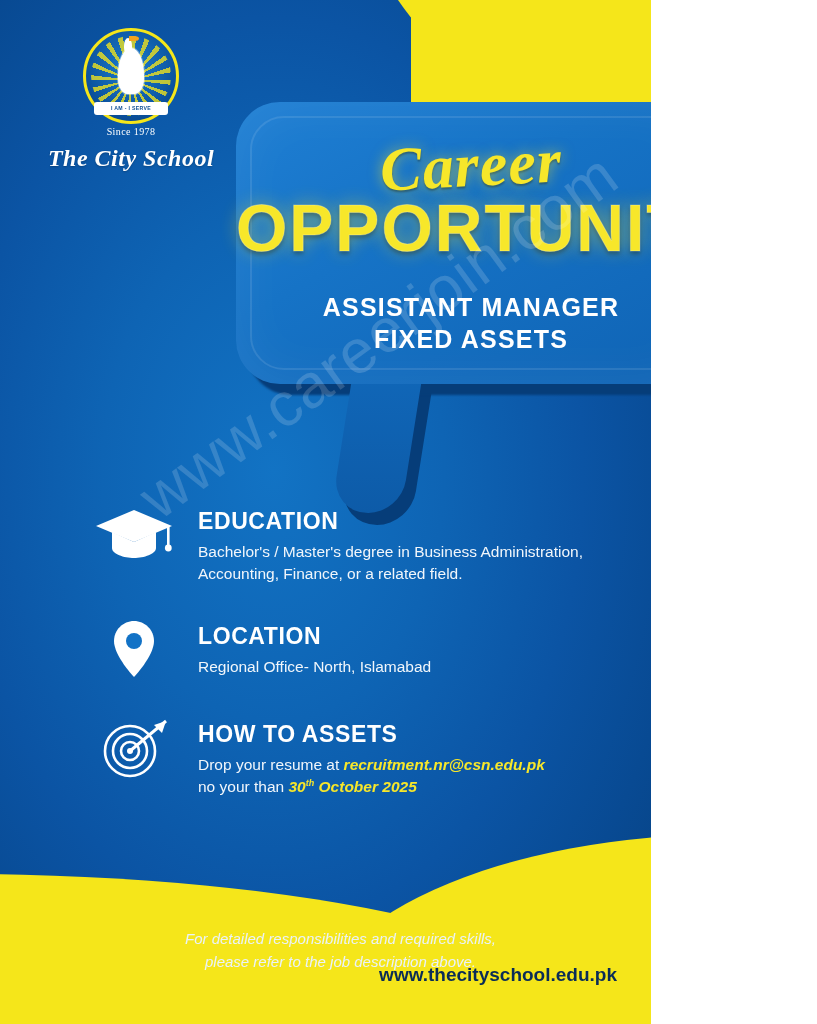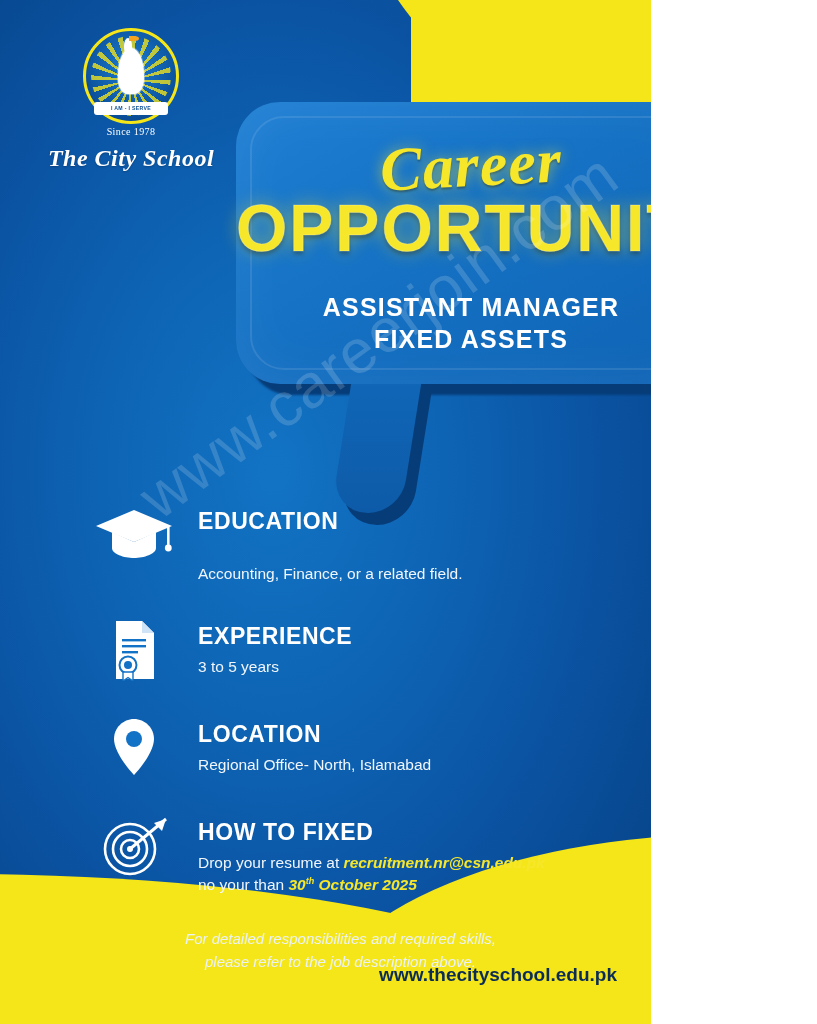--- a/index.html
+++ b/index.html
@@ -259,41 +259,25 @@
       <div class="ico">
         <svg width="84" height="62" viewBox="0 0 84 62">
           <polygon points="42,6 80,22 42,38 4,22" fill="#ffffff"></polygon>
           <path d="M20 28 L20 44 C20 50 32 54 42 54 C52 54 64 50 64 44 L64 28 L42 38 Z" fill="#ffffff"></path>
           <rect x="75" y="22" width="2.6" height="20" fill="#ffffff"></rect>
           <circle cx="76.3" cy="44" r="3.4" fill="#ffffff"></circle>
         </svg>
       </div>
       <h3>EDUCATION</h3>
       <p>
-        <br>
+        <span>Bachelor's / Master's degree in Business Administration,</span><br>
         <span>Accounting, Finance, or a related field.</span>
       </p>
     </div>
 
-    <div class="row">
-      <div class="ico">
-        <svg width="84" height="62" viewBox="0 0 84 62">
-          <path d="M24 2 h26 l12 12 v46 h-38 z" fill="#ffffff"></path>
-          <path d="M50 2 v12 h12 z" fill="#cfe3f6"></path>
-          <rect x="30" y="20" width="24" height="2.4" fill="#1272c6"></rect>
-          <rect x="30" y="26" width="24" height="2.4" fill="#1272c6"></rect>
-          <rect x="30" y="32" width="16" height="2.4" fill="#1272c6"></rect>
-          <circle cx="36" cy="46" r="8.5" fill="#ffffff" stroke="#1272c6" stroke-width="2"></circle>
-          <circle cx="36" cy="46" r="4" fill="#1272c6"></circle>
-          <polygon points="31,53 31,62 36,58.5 41,62 41,53" fill="#ffffff" stroke="#1272c6" stroke-width="1.4"></polygon>
-        </svg>
-      </div>
-      <h3>EXPERIENCE</h3>
-      <p>3 to 5 years</p>
-    </div>
 
     <div class="row">
       <div class="ico">
         <svg width="84" height="62" viewBox="0 0 84 62">
           <path d="M42 2 C31 2 22 11 22 22 C22 37 42 58 42 58 C42 58 62 37 62 22 C62 11 53 2 42 2 Z" fill="#ffffff"></path>
           <circle cx="42" cy="22" r="8" fill="#1272c6"></circle>
         </svg>
       </div>
       <h3>LOCATION</h3>
       <p>Regional Office- North, Islamabad</p>
@@ -303,21 +287,21 @@
       <div class="ico">
         <svg width="84" height="62" viewBox="0 0 84 62">
           <circle cx="38" cy="34" r="25" fill="none" stroke="#ffffff" stroke-width="2.6"></circle>
           <circle cx="38" cy="34" r="17" fill="none" stroke="#ffffff" stroke-width="2.6"></circle>
           <circle cx="38" cy="34" r="9" fill="none" stroke="#ffffff" stroke-width="2.6"></circle>
           <circle cx="38" cy="34" r="3" fill="#ffffff"></circle>
           <line x1="38" y1="34" x2="74" y2="4" stroke="#ffffff" stroke-width="3"></line>
           <polygon points="74,4 62,8 70,16" fill="#ffffff"></polygon>
         </svg>
       </div>
-      <h3>HOW TO FIXED</h3>
+      <h3>HOW TO ASSETS</h3>
       <p>
         <span>Drop your resume at </span><span class="email">recruitment.nr@csn.edu.pk</span><br>
         <span>no your than </span><span class="date"><span>30</span><sup>th</sup><span> October 2025</span></span>
       </p>
     </div>
 
   </div>
 
   <div class="footnote">
     <span>For detailed responsibilities and required skills,</span><br>

